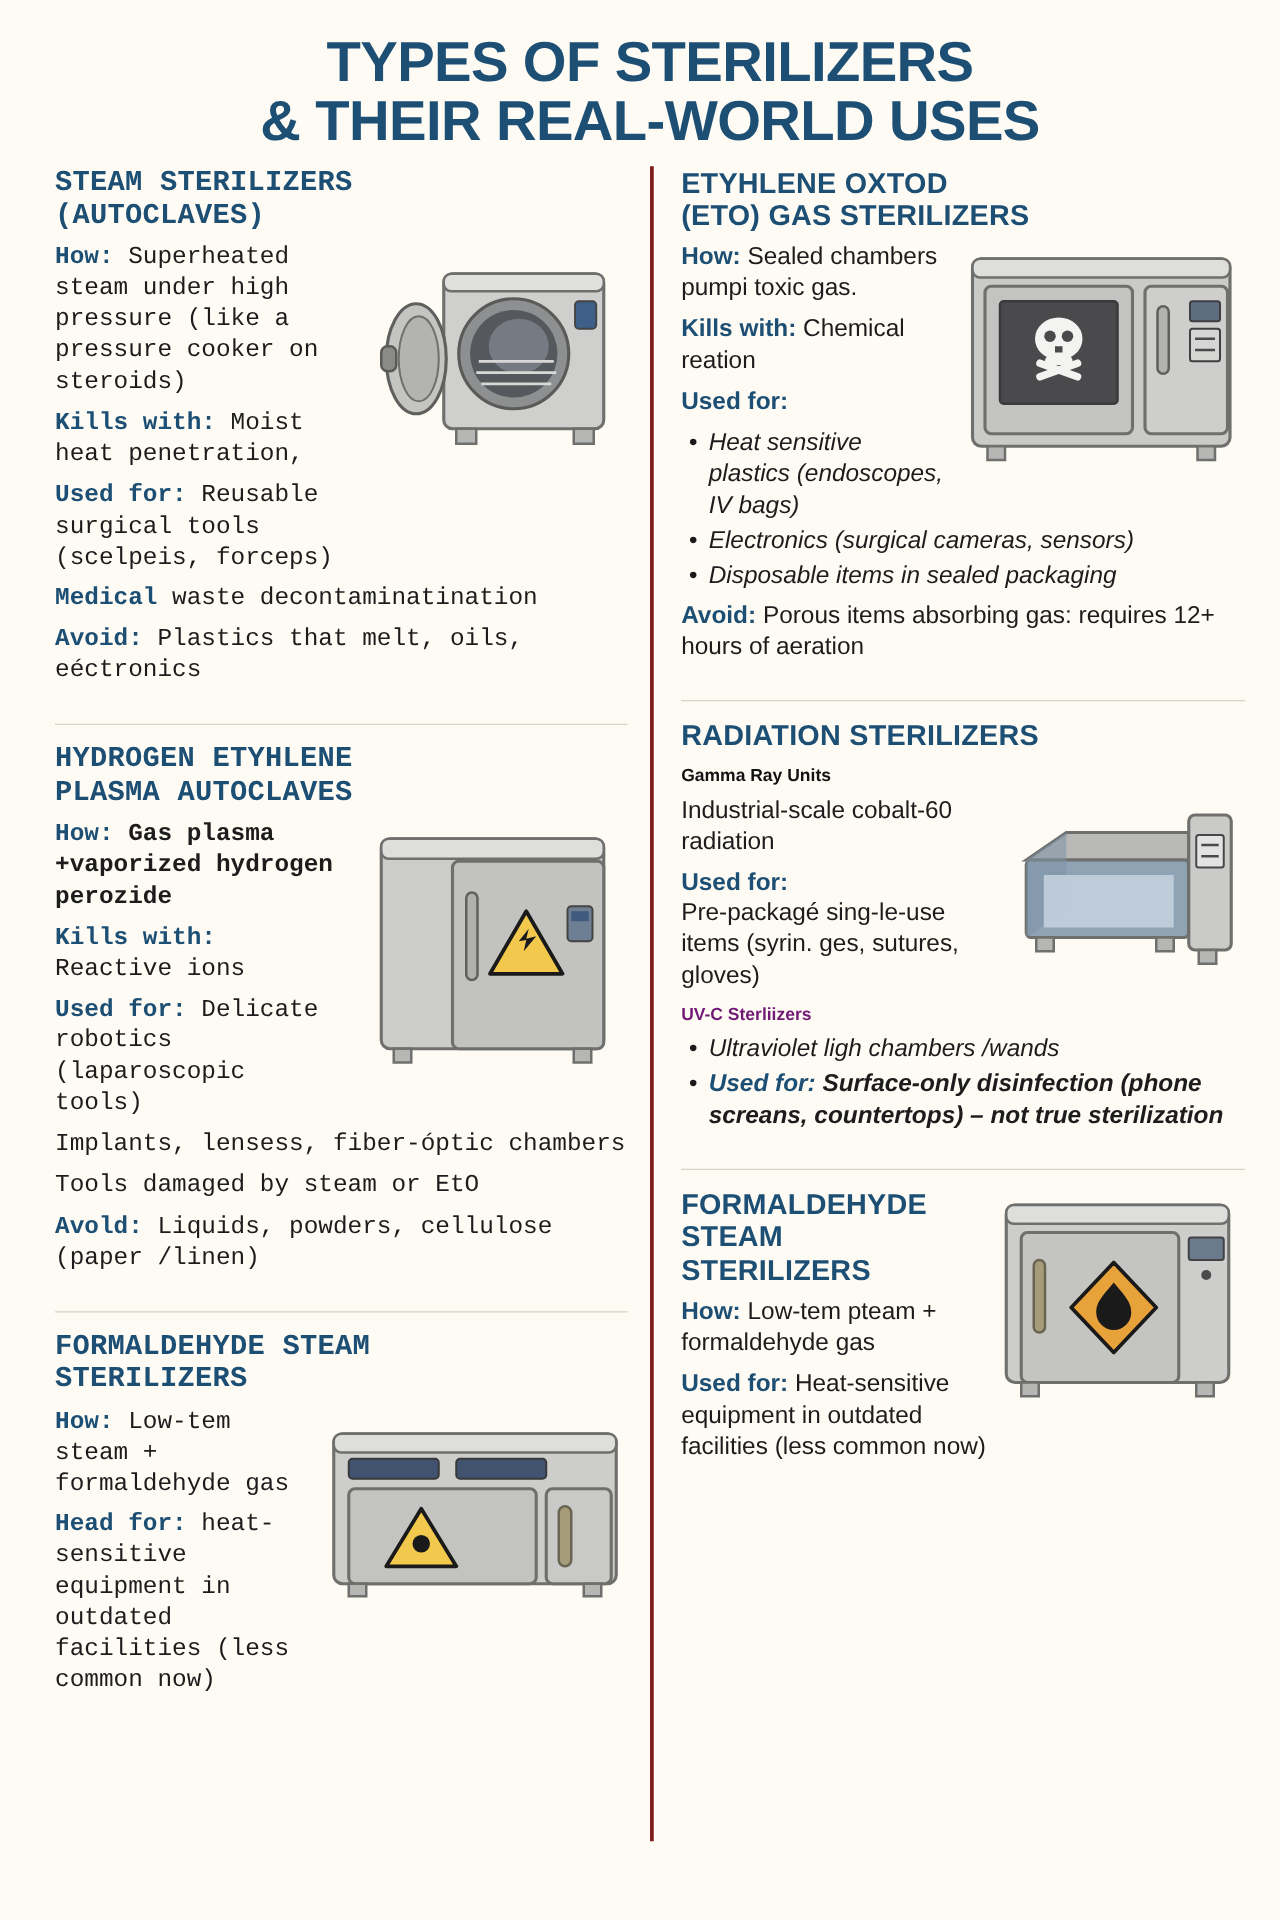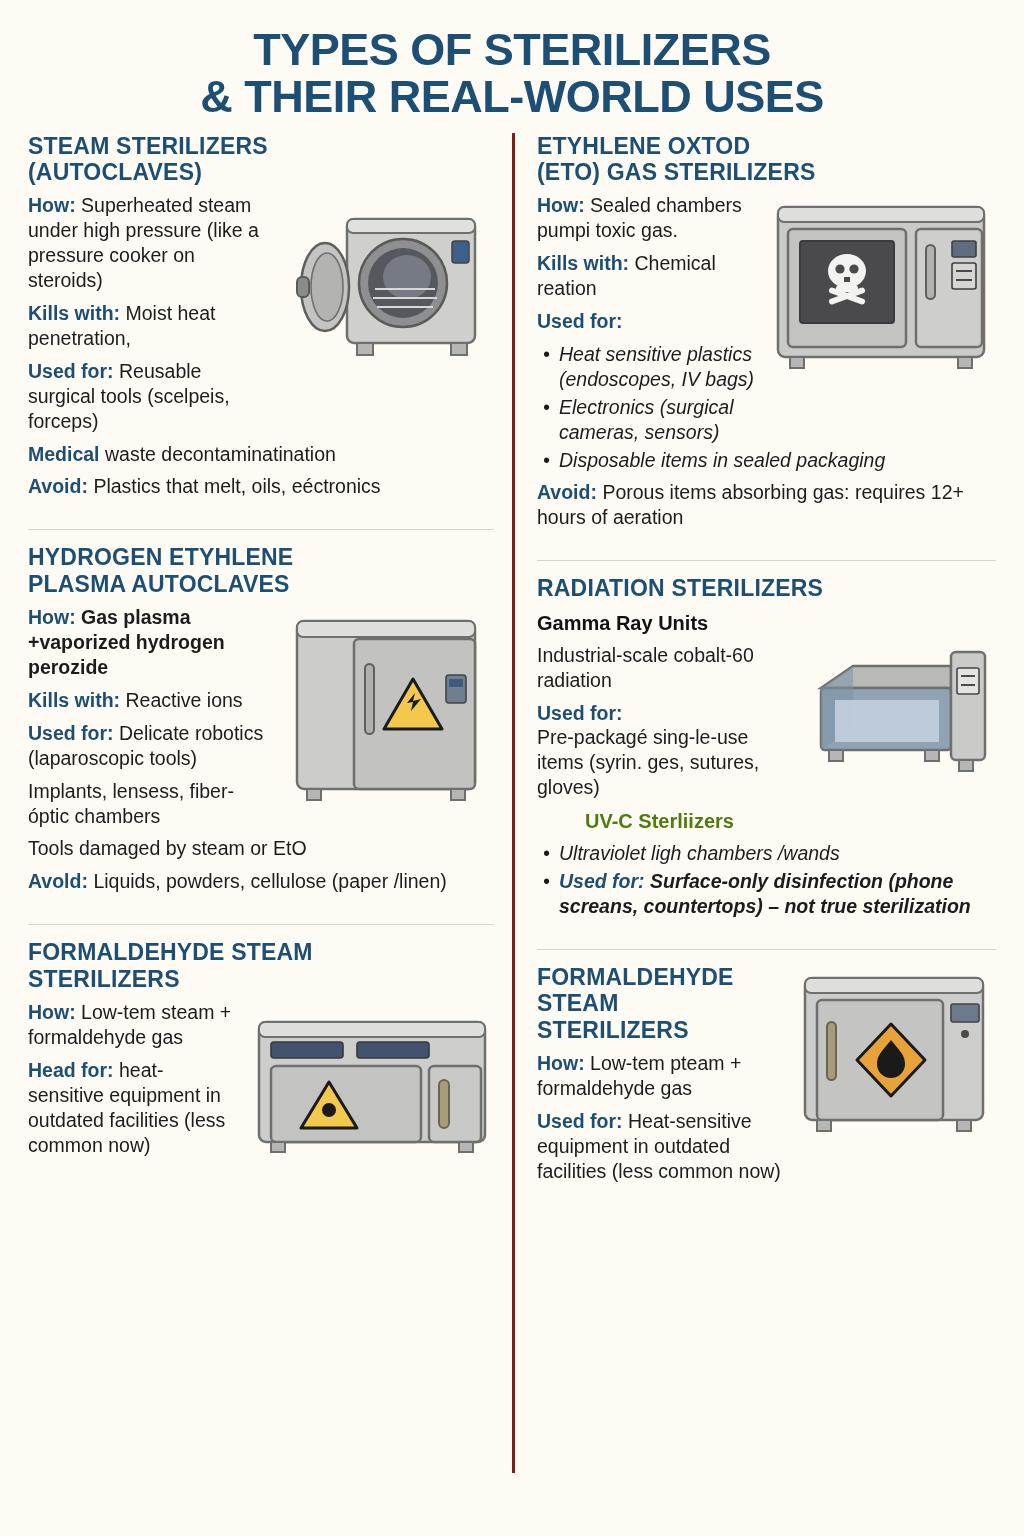--- a/index.html
+++ b/index.html
@@ -12,68 +12,67 @@
     background: #fdfbf4;
     font-family: "Liberation Sans", sans-serif;
     color: #1c1c1c;
     overflow: hidden;
   }
   .page {
     position: relative;
     width: 1024px;
     height: 1536px;
     box-sizing: border-box;
-    padding: 22px 28px 10px 28px;
+    padding: 22px 28px 10px 44px;
   }
   .title {
     text-align: center;
     color: #1d4f74;
     font-weight: bold;
     font-size: 45px;
     line-height: 1.05;
     letter-spacing: -0.5px;
     margin: 4px 0 12px 0;
   }
   .title .l2 { display: block; }
   .columns {
     display: flex;
     gap: 0;
     align-items: flex-start;
   }
   .col {
     width: 484px;
     box-sizing: border-box;
   }
-  .col-left { padding-right: 18px; }
+  .col-left { padding-right: 18px; font-family: Liberation Mono, monospace; }
   .col-right { padding-left: 22px; border-left: 3px solid #7f1d1d; min-height: 1340px;}
   .section {
     position: relative;
     padding-bottom: 10px;
   }
   .divider {
     border-top: 1px solid #d8d4c6;
     margin: 12px 0 14px 0;
   }
   h2 {
     color: #1d4f74;
     font-size: 23px;
     line-height: 1.14;
     font-weight: bold;
     margin: 0 0 8px 0;
     letter-spacing: 0.2px;
   }
   h3 {
     color: #121212;
-    font-size: 20px;
+    font-size: 14px;
     font-weight: bold;
     margin: 10px 0 2px 0;
   }
   h3.blue {
-    color: #4d7c0f;
-    margin-left: 48px;
+    color: #701a75;
   }
   p, ul {
     font-size: 19.5px;
     line-height: 1.28;
     margin: 8px 0;
   }
   ul {
     padding-left: 20px;
     list-style: none;
     font-style: italic;

